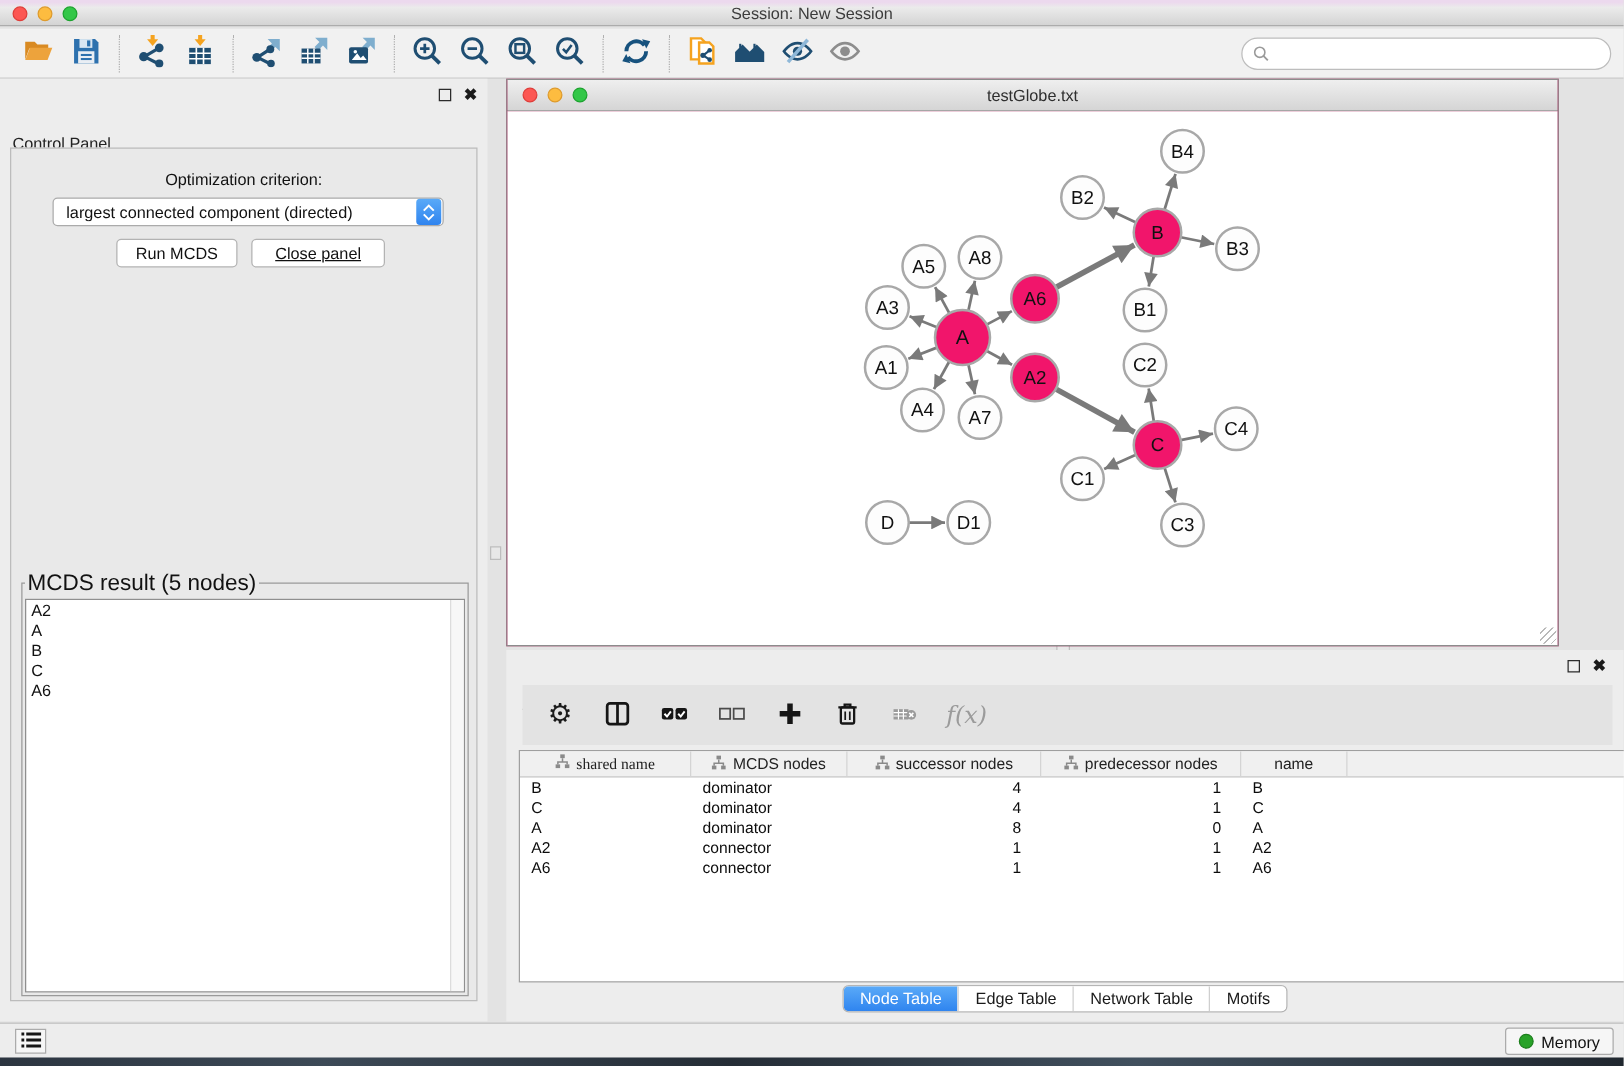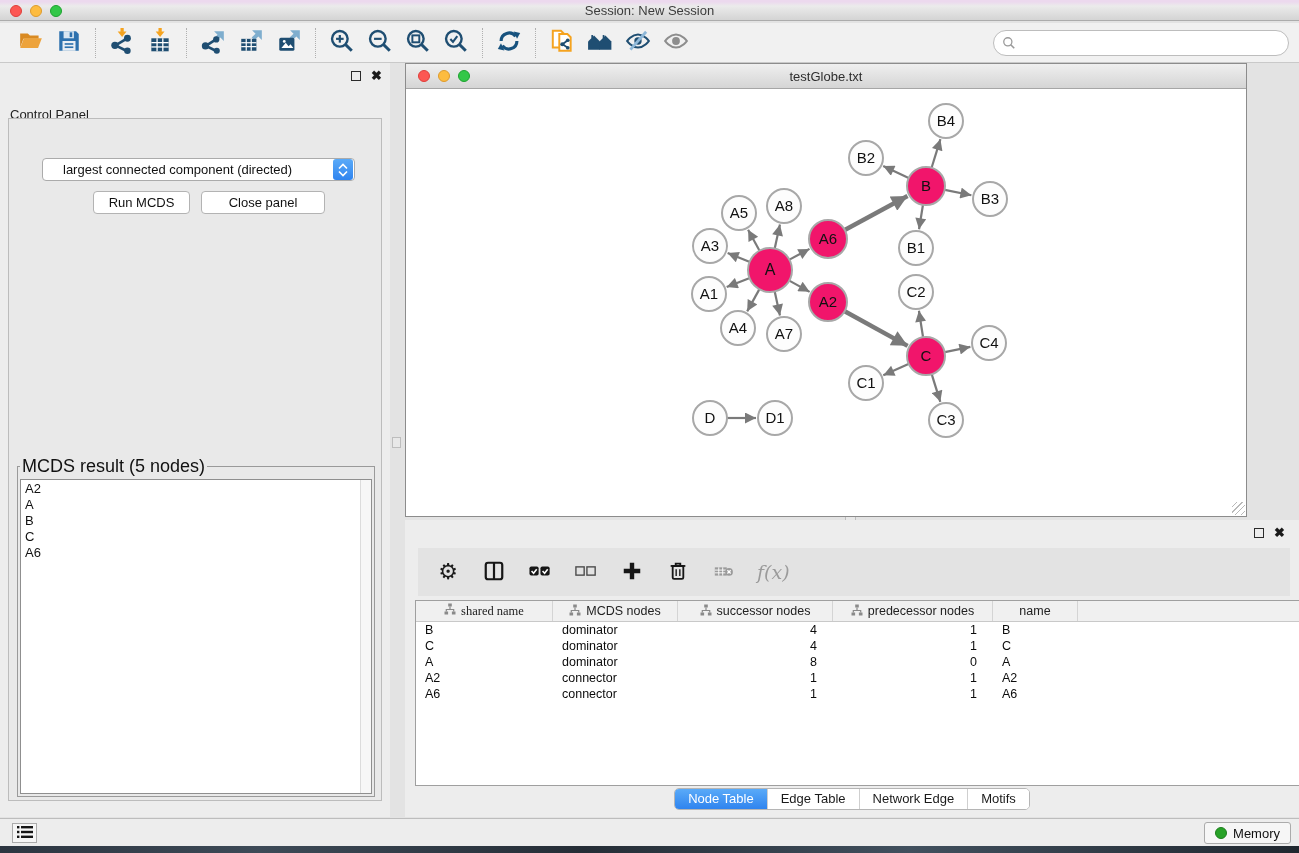--- a/index.html
+++ b/index.html
@@ -36,21 +36,21 @@
   .float-box{width:10px;height:10px;border:1.6px solid #2b2b2b;display:inline-block;}
   .close-x{font-size:13px;font-weight:bold;color:#1a1a1a;line-height:10px;}
   .seg{display:inline-flex;border:1px solid #b5b5b5;border-radius:5px;overflow:hidden;background:#fff;height:22px;}
   .seg-btn{padding:0 13px;font-size:13px;line-height:20px;color:#1a1a1a;border-left:1px solid #cfcfcf;background:#fff;white-space:nowrap;}
   .seg-btn:first-child{border-left:none;}
   .seg-btn.sel{background:linear-gradient(#5aaaf8,#2f84ef);color:#fff;}
   .cp-tabs-row{position:absolute;left:0;top:32px;width:100%;text-align:center;}
   .cp-inner{position:absolute;left:8px;top:55px;width:374px;height:683px;background:#e9e9e9;border:1px solid #bcbcbc;}
   .opt-label{position:absolute;left:0;top:17px;width:100%;text-align:center;font-size:13px;color:#111;}
   .dropdown{position:absolute;left:33px;top:39px;width:313px;height:23px;background:#fff;border:1px solid #ababab;border-radius:4px;display:flex;align-items:center;}
-  .dropdown .dd-text{flex:1;font-size:13px;padding-left:20px;color:#111;white-space:nowrap;overflow:hidden;}
+  .dropdown .dd-text{flex:1;font-size:13px;padding-left:10px;color:#111;white-space:nowrap;overflow:hidden;}
   .dd-step{width:20px;height:21px;border-radius:3px;background:linear-gradient(#5aaaf8,#2f84ef);margin-right:1px;
     display:flex;flex-direction:column;align-items:center;justify-content:center;color:#fff;}
   .dd-step svg{width:10px;height:7px;}
   .btn{position:absolute;height:23px;background:#fff;border:1px solid #b3b3b3;border-radius:4px;font-size:13px;color:#111;
     font-family:"Liberation Sans",sans-serif;text-align:center;padding:0 12px;line-height:21px;}
   .mcds-fieldset{position:absolute;left:8px;top:337px;width:358px;height:341px;margin:0;padding:2px;
     border:1px solid #9a9a9a;background:#e9e9e9;}
   .mcds-fieldset legend{font-size:18px;color:#111;padding:0 2px;margin-left:0;}
   .result-list{width:100%;height:100%;background:#fff;border:1px solid #8f8f8f;position:relative;padding:1px 4px;overflow:hidden;}
   .result-item{font-size:13px;line-height:16px;color:#111;}
@@ -293,33 +293,34 @@
 
 <div class="control-panel">
   <div class="panel-head">
     <span class="ph-title">Control Panel</span>
     <span class="ph-icons">
       <span class="float-box"></span>
       <span class="close-x">✖</span>
     </span>
   </div>
   <div class="cp-inner">
+    <div class="opt-label">Optimization criterion:</div>
     <div class="dropdown">
       <span class="dd-text">largest connected component (directed)</span>
       <span class="dd-step">
         <svg viewBox="0 0 10 6">
             <path d="M1 5l4-4 4 4" fill="none" stroke="#fff" stroke-width="1.6"></path>
           </svg>
         <svg viewBox="0 0 10 6">
             <path d="M1 1l4 4 4-4" fill="none" stroke="#fff" stroke-width="1.6"></path>
           </svg>
       </span>
     </div>
     <button class="btn" style="left:84px;top:72px;width:97px;">Run MCDS</button>
-    <button class="btn" style="left:192px;top:72px;width:124px;">Close panel</button>
+    <button class="btn" style="left:192px;top:72px;width:107px;text-decoration:underline;">Close panel</button>
     <fieldset class="mcds-fieldset">
       <legend>MCDS result (5 nodes)</legend>
       <div class="result-list" id="mcds-list">
           <div class="result-item">A2</div>
           <div class="result-item">A</div>
           <div class="result-item">B</div>
           <div class="result-item">C</div>
           <div class="result-item">A6</div>
           <div class="v-track"></div>
         </div>
@@ -613,21 +614,21 @@
           <div class="td right" style="width: 155px;">1</div>
           <div class="td right" style="width: 160px;">1</div>
           <div class="td left" style="width: 85px;">A6</div>
         </div>
       </div>
 
   </div>
   <div class="bottom-tabs"><span class="seg" id="tbl-tabs">
         <span class="seg-btn sel">Node Table</span>
         <span class="seg-btn">Edge Table</span>
-        <span class="seg-btn">Network Edge</span>
+        <span class="seg-btn">Network Table</span>
         <span class="seg-btn">Motifs</span>
       </span></div>
 </div>
 
 <div class="statusbar">
   <button class="list-btn">
       <span>
     <svg viewBox="0 0 16 14" width="16" height="14">
           <g fill="#161616">
             <rect x="0" y="1" width="2.4" height="2.4"></rect>

